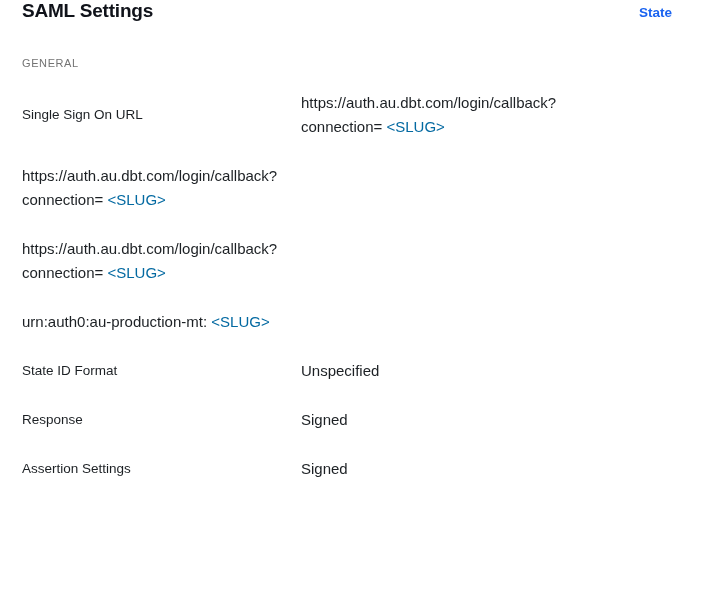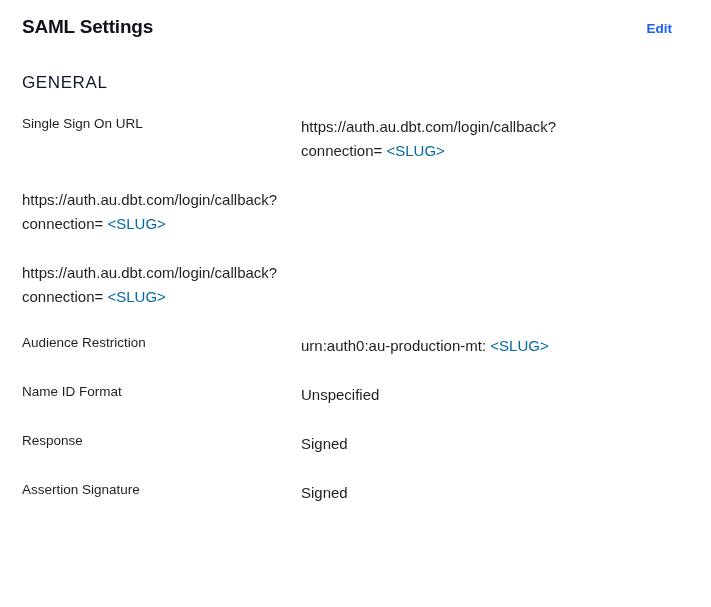--- a/index.html
+++ b/index.html
@@ -18,51 +18,50 @@
     position: relative;
     width: 711px;
     height: 607px;
     box-sizing: border-box;
     padding: 0 22px;
   }
   .header {
     display: flex;
     align-items: flex-start;
     justify-content: space-between;
-    padding-top: 16px;
   }
   .page-title {
     font-size: 19px;
     font-weight: bold;
     letter-spacing: -0.2px;
     color: #10131a;
     margin: 0;
   }
   .edit-link {
     font-size: 13.5px;
     font-weight: bold;
     color: #1a63f0;
     text-decoration: none;
     cursor: pointer;
     padding-top: 5px;
     padding-right: 17px;
   }
   .section-label {
     margin-top: 35px;
-    font-size: 17px;
+    font-size: 11px;
     letter-spacing: 0.6px;
-    color: #0f172a;
+    color: #737373;
     text-transform: uppercase;
   }
   .settings-list {
     margin-top: 22px;
   }
   .row {
     display: flex;
-    align-items: flex-start;
+    align-items: center;
     margin-bottom: 25px;
   }
   .row-label {
     width: 279px;
     flex: 0 0 279px;
     font-size: 13.5px;
     line-height: 18px;
     color: #1c2024;
   }
   .row-value {
@@ -79,21 +78,21 @@
     display: block;
   }
 </style>
 </head>
 <body>
 
 <div class="page">
 
   <div class="header">
     <h1 class="page-title">SAML Settings</h1>
-    <a class="edit-link">Edit</a>
+    <a class="edit-link">State</a>
   </div>
 
   <div class="section-label">GENERAL</div>
 
   <div class="settings-list">
 
     <div class="row">
       <div class="row-label">Single Sign On URL</div>
       <div class="row-value wrap-value">
         <span>https://auth.au.dbt.com/login/callback?</span>
@@ -109,39 +108,38 @@
     </div>
 
     <div class="row">
       <div class="row-value wrap-value">
         <span>https://auth.au.dbt.com/login/callback?</span>
         <span class="part2"><span>connection=</span> <span class="slug">&lt;SLUG&gt;</span></span>
       </div>
     </div>
 
     <div class="row">
-      <div class="row-label">Audience Restriction</div>
       <div class="row-value">
         <span>urn:auth0:au-production-mt:</span> <span class="slug">&lt;SLUG&gt;</span>
       </div>
     </div>
 
 
     <div class="row">
-      <div class="row-label">Name ID Format</div>
+      <div class="row-label">State ID Format</div>
       <div class="row-value">Unspecified</div>
     </div>
 
     <div class="row">
       <div class="row-label">Response</div>
       <div class="row-value">Signed</div>
     </div>
 
     <div class="row">
-      <div class="row-label">Assertion Signature</div>
+      <div class="row-label">Assertion Settings</div>
       <div class="row-value">Signed</div>
     </div>
 
     <div class="row">
     </div>
 
   </div>
 </div>
 
 </body></html>

